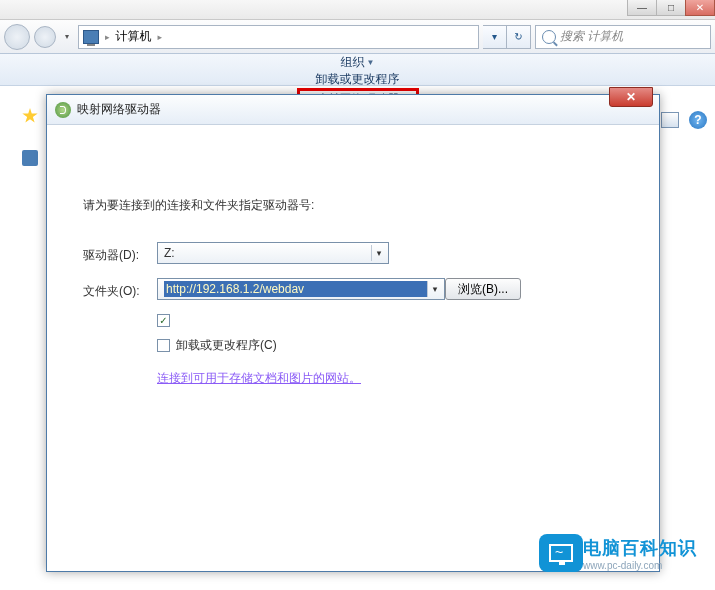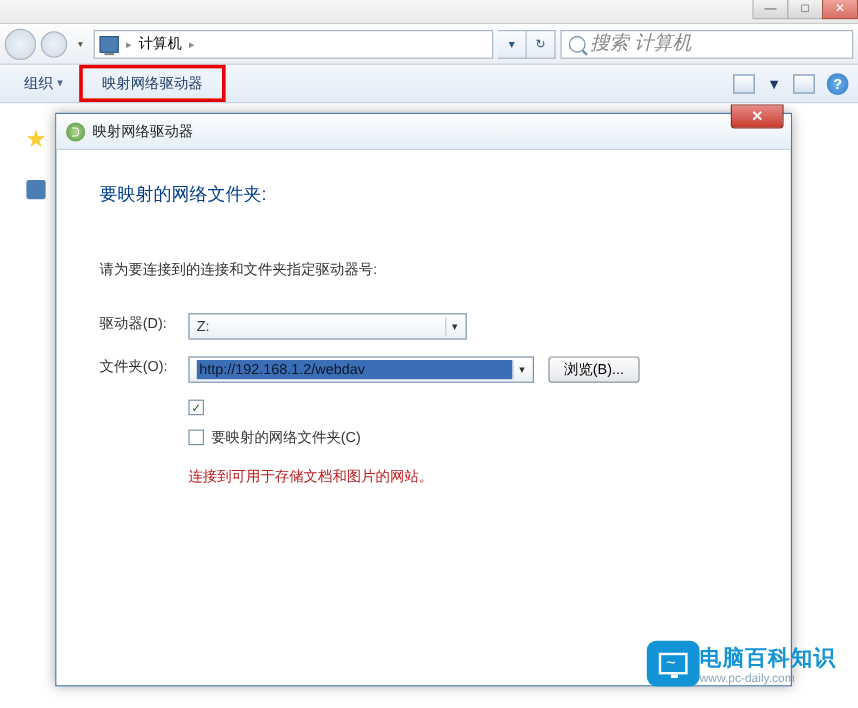--- a/index.html
+++ b/index.html
@@ -15,26 +15,26 @@
 .addr-row { height: 34px; background: linear-gradient(#fdfdfd,#ebeef3); display:flex; align-items:center; padding: 2px 4px; border-bottom:1px solid #b7c6d8; gap:4px; }
 .nav-back, .nav-fwd { width:26px; height:26px; border-radius:50%; background: radial-gradient(#eef2f7,#cfd9e4); border:1px solid #a9b5c4; }
 .nav-fwd { width:22px; height:22px; }
 .addr-drop { width:14px; height:12px; display:flex; align-items:center; justify-content:center; color:#555; font-size:8px; }
 .addr-box { flex:1; height:24px; border:1px solid #a9b5c4; background:#fff; display:flex; align-items:center; padding:0 4px; font-size:12px; gap:6px; }
 .comp-icon { width:16px; height:14px; background:#4a7eb5; border:1px solid #2d5889; position:relative; }
 .comp-icon::after{content:"";position:absolute;bottom:-3px;left:3px;width:8px;height:2px;background:#888;}
 .addr-sep { color:#888; font-size:9px; }
 .addr-refresh-group { display:flex; }
 .addr-btn { width:24px; height:24px; border:1px solid #a9b5c4; border-left:none; background:linear-gradient(#fafcff,#e6edf6); display:flex; align-items:center; justify-content:center; font-size:10px; color:#24588c; }
-.search-box { width:244px; height:24px; border:1px solid #a9b5c4; background:#fff; display:flex; align-items:center; padding:0 6px; font-size:16px; color:#888; font-style:italic; }
+.search-box { width:176px; height:24px; border:1px solid #a9b5c4; background:#fff; display:flex; align-items:center; padding:0 6px; font-size:12px; color:#888; font-style:italic; }
 .search-icon { width:14px; height:14px; border:1.5px solid #6a8db1; border-radius:50%; position:relative; margin-right:4px; }
 .search-icon::after{content:"";position:absolute;width:5px;height:1.5px;background:#6a8db1;bottom:-2px;right:-3px;transform:rotate(45deg);}
 
 
-.toolbar { height: 32px; background: linear-gradient(#f3f7fc,#e2ebf6); border-bottom:1px solid #c5d3e4; display:flex; align-items:center; padding:0 8px; font-size:12px; color:#1d3c63; }
+.toolbar { height: 32px; background: linear-gradient(#f3f7fc,#e2ebf6); border-bottom:1px solid #c5d3e4; display:flex; align-items:center; padding:0 8px; font-size:12px; color:#1d3c63;flex-direction:column; }
 .tb-item { padding:0 12px; height:100%; display:flex; align-items:center; gap:2px; cursor:default; }
 .tb-item .drop{font-size:8px;color:#4a6a8f;}
 .tb-highlight { border:3px solid #e80000; padding:0 16px; }
 .tb-right { margin-left:auto; display:flex; align-items:center; gap:10px; }
 .tb-ic { width:18px; height:16px; border:1px solid #7a96b5; background:linear-gradient(#fefefe,#d6e2ef); }
 .tb-help { width:18px; height:18px; border-radius:50%; background:radial-gradient(#6fb4f0,#2a77c2); color:#fff; font-size:12px; display:flex;align-items:center;justify-content:center; font-weight:bold;}
 
 
 .left-strip { position:absolute; left:22px; top:108px; width:16px; display:flex; flex-direction:column; gap:26px; }
 .fav { width:16px; height:16px; background:#ffcc33; clip-path: polygon(50% 0,61% 35%,98% 35%,68% 57%,79% 91%,50% 70%,21% 91%,32% 57%,2% 35%,39% 35%); }
@@ -42,33 +42,33 @@
 
 
 .dialog { position:absolute; left:46px; top:94px; width:614px; height:478px; border:1px solid #4d7aa8; background:#fff; box-shadow:0 0 10px rgba(0,0,0,.35); }
 .dlg-title { height:30px; background:linear-gradient(#fcfdfe,#e6eef7); border-bottom:1px solid #c6d2e0; display:flex; align-items:center; padding:0 8px; font-size:12px; color:#222; position:relative; }
 .dlg-close { position:absolute; right:6px; top:-8px; width:44px; height:20px; background:linear-gradient(#e58a84,#c93c2f); border:1px solid #8e2c22; border-radius:0 0 3px 3px; color:#fff; display:flex; align-items:center; justify-content:center; font-size:12px; font-weight:bold; }
 .dlg-ic { width:16px; height:16px; border-radius:50%; background:radial-gradient(#b3d88a,#4b913e); margin-right:6px; position:relative; }
 .dlg-ic::after{content:"";position:absolute;left:5px;top:4px;width:5px;height:6px;border:1.5px solid #fff;border-left:none;border-radius:0 50% 50% 0;}
 .dlg-body { padding: 28px 36px; font-size:12px; color:#333; }
 .dlg-h { color:#003e8a; font-size:15px; margin-bottom:22px; }
 .dlg-sub { margin-bottom:28px;margin-top:44px; }
-.form-row { display:flex; align-items:flex-start; margin-bottom:14px; }
+.form-row { display:flex; align-items:flex-end; margin-bottom:14px; }
 .form-label { width:74px; }
 .combo { height:22px; border:1px solid #7a91aa; background:linear-gradient(#fff,#ecf1f6); display:flex; align-items:center; padding:0 6px; font-size:12px; justify-content:space-between; }
 .combo.drive { width:232px; }
 .combo.folder { width:288px; }
 .combo .arrow { width:15px; text-align:center; font-size:9px; color:#333; border-left:1px solid #bfc9d6; margin-right:-4px; padding:3px 0; }
-.combo input { border:none; outline:none; font-size:12px; flex:1; background:#3b6fb5; color:#0f172a; padding:1px 2px; }
-.btn { height:22px; border:1px solid #8a8f96; background:linear-gradient(#fdfdfd,#e3e6ea); padding:0 12px; font-size:12px; margin-left:12px; border-radius:3px; }
+.combo input { border:none; outline:none; font-size:12px; flex:1; background:#3b6fb5; color:#fef9c3; padding:1px 2px; }
+.btn { height:22px; border:1px solid #8a8f96; background:linear-gradient(#fdfdfd,#e3e6ea); padding:0 12px; font-size:12px; border-radius:3px; }
 .indent { margin-left:74px; }
 .example { margin-bottom:12px; }
 .chk-row { display:flex; align-items:center; gap:6px; margin-bottom:10px; }
 .chk { width:13px; height:13px; border:1px solid #7a91aa; background:#fff; display:flex; align-items:center; justify-content:center; font-size:10px; color:#2a6b2a; }
-.link { color:#b91c1c; cursor:pointer; margin-top:6px; display:inline-block; }
+.link { color:#8b5cf6; text-decoration:underline; cursor:pointer; margin-top:6px; display:inline-block; }
 
 
 .wm { position:absolute; right:18px; bottom:18px; display:flex; align-items:center; gap:0; }
 .wm-ic { width:44px; height:38px; background:#1193d6; border-radius:8px; display:flex; align-items:center; justify-content:center; }
 .wm-screen { width:24px; height:18px; border:2px solid #fff; background:#1193d6; position:relative; }
 .wm-screen::before{content:"~";color:#fff;position:absolute;left:4px;top:-2px;font-size:14px;}
 .wm-screen::after{content:"";position:absolute;bottom:-5px;left:8px;width:6px;height:3px;background:#fff;}
 .wm-txt { color:#1193d6; }
 .wm-t1 { font-size:18px; font-weight:bold; letter-spacing:1px; }
 .wm-t2 { font-size:10px; color:#8ea6bb; }
@@ -102,20 +102,21 @@
     <span class="search-icon"></span>
     <span>搜索 计算机</span>
   </div>
 </div>
 
 <div class="toolbar">
   <div class="tb-item">
     <span>组织</span>
     <span class="drop">▼</span>
   </div>
+  <div class="tb-item">卸载或更改程序</div>
   <div class="tb-item tb-highlight">映射网络驱动器</div>
   <div class="tb-right">
     <div class="tb-ic"></div>
     <span class="drop">▼</span>
     <div class="tb-ic"></div>
     <div class="tb-help">?</div>
   </div>
 </div>
 
 <div class="left-strip">
@@ -123,21 +124,20 @@
   <div class="mic"></div>
 </div>
 
 <div class="dialog">
   <div class="dlg-title">
     <span class="dlg-ic"></span>
     <span>映射网络驱动器</span>
     <div class="dlg-close">✕</div>
   </div>
   <div class="dlg-body">
-    <div class="dlg-h">要映射的网络文件夹:</div>
     <div class="dlg-sub">请为要连接到的连接和文件夹指定驱动器号:</div>
 
     <div class="form-row">
       <div class="form-label">驱动器(D):</div>
       <div class="combo drive">
         <span>Z:</span>
         <span class="arrow">▾</span>
       </div>
     </div>
 
@@ -150,21 +150,21 @@
       <button class="btn">浏览(B)...</button>
     </div>
 
 
     <div class="indent chk-row">
       <div class="chk">✓</div>
     </div>
 
     <div class="indent chk-row">
       <div class="chk"></div>
-      <span>要映射的网络文件夹(C)</span>
+      <span>卸载或更改程序(C)</span>
     </div>
 
     <a class="indent link">连接到可用于存储文档和图片的网站。</a>
   </div>
 </div>
 
 <div class="wm">
   <div class="wm-ic">
     <div class="wm-screen"></div>
   </div>

